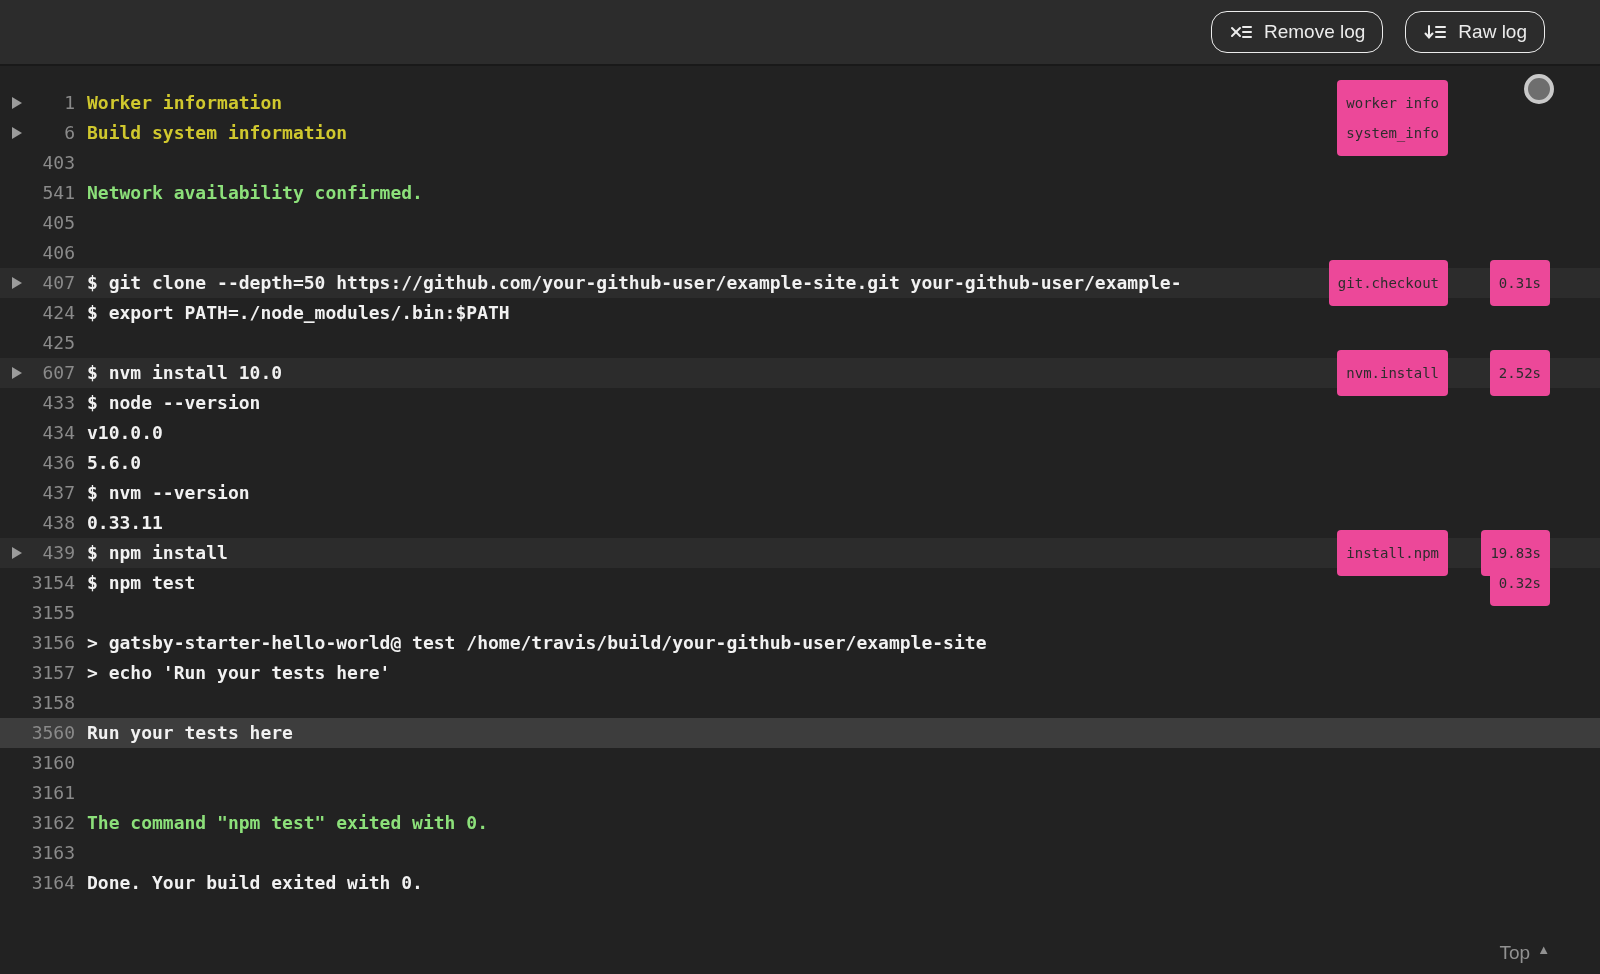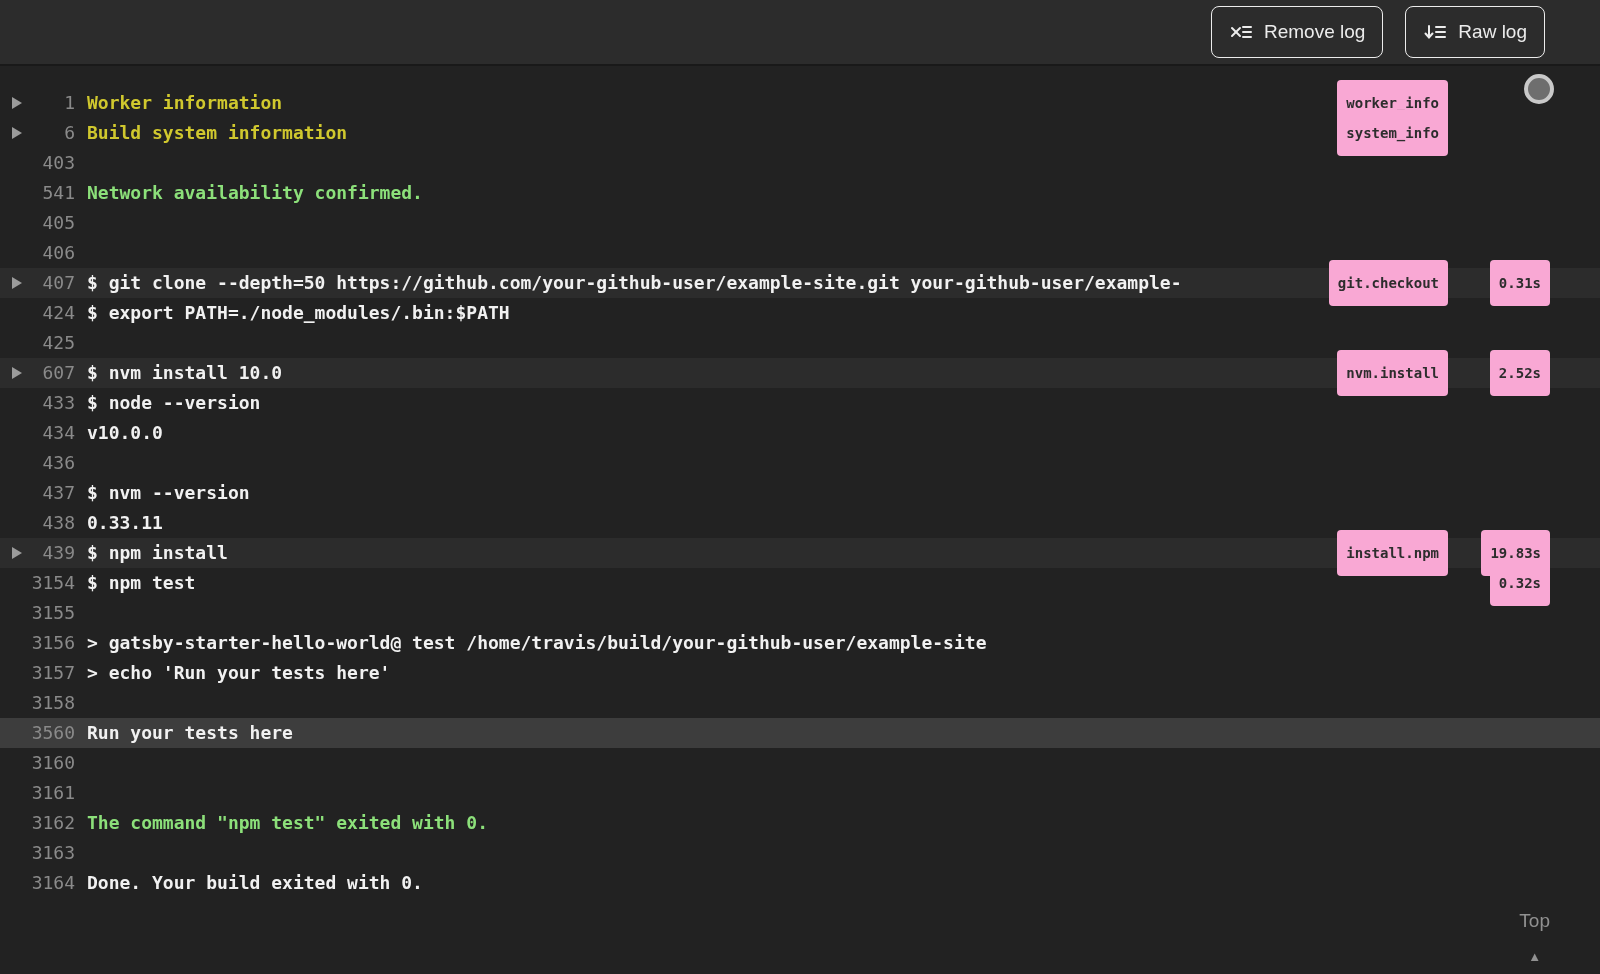--- a/index.html
+++ b/index.html
@@ -13,23 +13,23 @@
 
   
   .toolbar {
     height:66px; background:#2c2c2c;
     border-bottom:2px solid #191919;
     display:flex; justify-content:flex-end; align-items:center;
     gap:22px; padding-right:55px;
   }
   .tb-btn {
     display:flex; align-items:center; gap:11px;
-    height:52px; padding:15px 17px;
+    height:42px; padding:15px 17px;
     background:transparent;
-    border:1px solid #ececec; border-radius:8px;
+    border:1px solid #ececec; border-radius:16px;
     color:#ececec;
     font-family:"Liberation Sans", sans-serif;
     font-size:19px; cursor:pointer;
   }
   .tb-btn svg { display:block; }
 
   
   .log { position:relative; padding-top:22px; }
   .row {
     height:30px; display:flex; align-items:center;
@@ -52,41 +52,40 @@
   }
   .text {
     flex:1 1 auto; margin-left:12px;
     color:#f1f1f1; font-weight:700;
     white-space:pre; overflow:hidden;
   }
   .c-yellow { color:#d0c82e; }
   .c-green  { color:#8ce07a; }
   .pill {
     display:inline-block;
-    background:#f9a8d4; color:#2d2d2d;
+    background:#ec4899; color:#2d2d2d;
     border-radius:4px; padding:15px 9px;
-    font-size:14px; font-weight:700; line-height:16px;
+    font-size:14px; font-weight:400; line-height:16px;
   }
   .tag { flex:none; }
   .dur { flex:none; min-width:90px; margin-left:12px; text-align:right; }
 
   .scroll-dot {
     position:absolute; top:8px; right:46px;
     width:30px; height:30px; border-radius:50%;
     background:#6e6e6e; border:4px solid #c9c9c9;
     cursor:pointer;
   }
 
   .top-link {
     position:absolute; right:50px; bottom:10px;
     color:#919191; font-family:"Liberation Sans", sans-serif;
     font-size:19px; cursor:pointer;
-    display:flex; align-items:center; gap:17px;
+    display:flex; align-items:flex-start; gap:7px;
     text-decoration:none;
-    flex-direction:column;
   }
   .top-arrow { font-size:13px; color:#919191; }
 </style>
 </head>
 <body>
 
 <div class="toolbar">
   <button class="tb-btn">
     <span>
       <svg width="24" height="20" viewBox="0 0 24 20" fill="none" stroke="#ececec" stroke-width="2" stroke-linecap="round">
@@ -177,20 +176,21 @@
         <span class="text">$ node --version</span>
         <span class="dur"></span>
       </div>
       <div class="row">
         <a class="num">434</a>
         <span class="text">v10.0.0</span>
         <span class="dur"></span>
       </div>
       <div class="row">
         <a class="num">436</a>
+        <span class="text">5.6.0</span>
         <span class="dur"></span>
       </div>
       <div class="row">
         <a class="num">437</a>
         <span class="text">$ nvm --version</span>
         <span class="dur"></span>
       </div>
       <div class="row">
         <a class="num">438</a>
         <span class="text">0.33.11</span>

